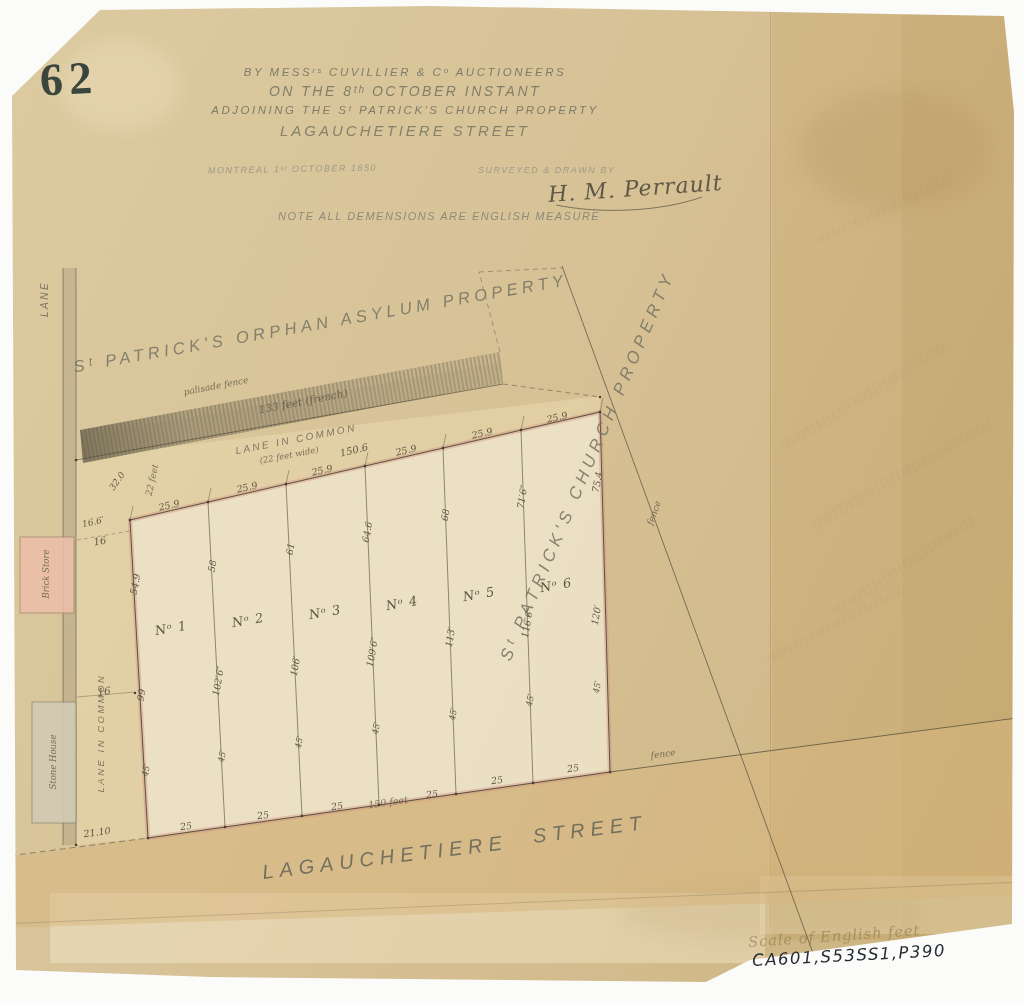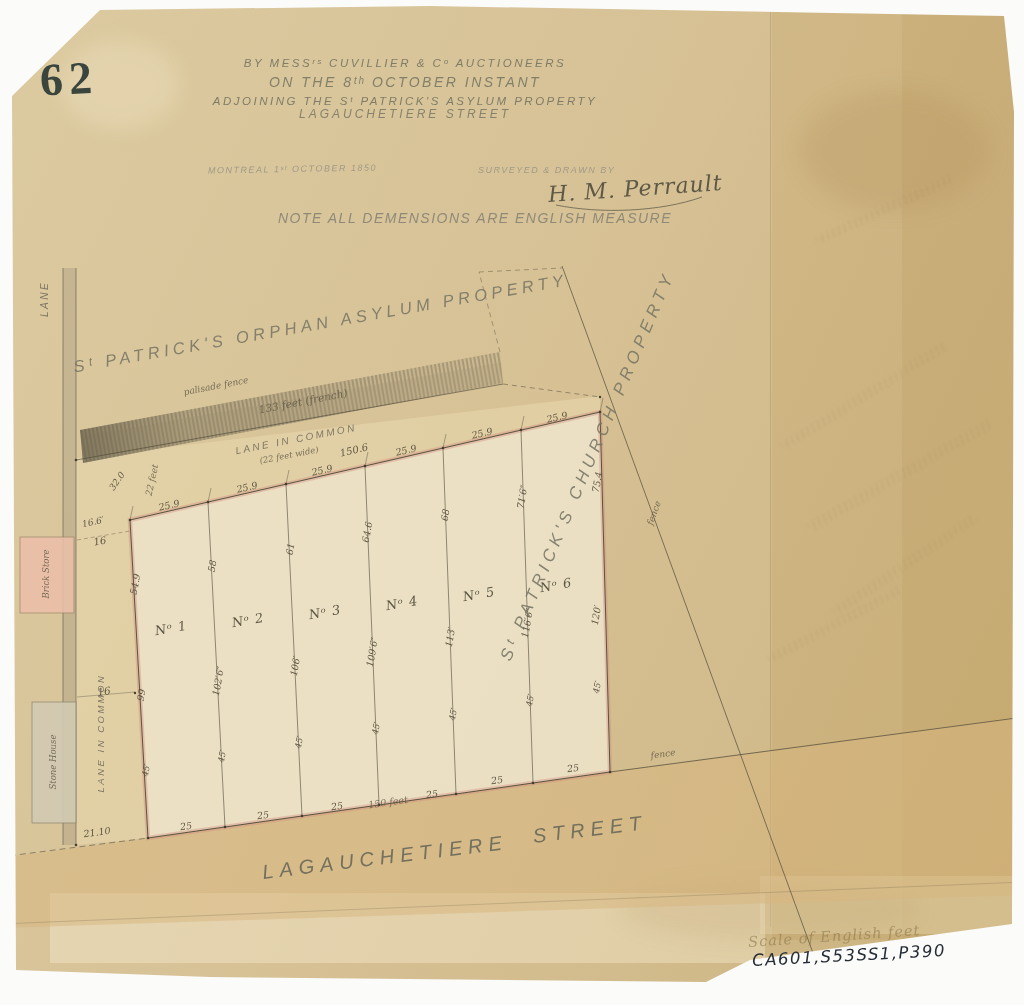--- a/index.html
+++ b/index.html
@@ -26,29 +26,29 @@
        color:#564f3d;font-family:"DejaVu Serif",serif;font-style:italic;opacity:.92;}
   .ann.caps{font-family:"Liberation Sans",sans-serif;letter-spacing:2.5px;color:#6e6858;opacity:.85;}
   .ann.script{color:#5d5744;opacity:.80;}
   .ann.lot{color:#55503e;letter-spacing:1px;opacity:.95;}
   .lbl{position:absolute;white-space:nowrap;}
   .pagenum{left:40px;top:52px;font-family:"Liberation Serif",serif;font-weight:600;font-size:46px;
            color:#3a453e;transform:rotate(-3deg);letter-spacing:6px;}
   .titleblock{left:165px;top:46px;width:480px;text-align:center;font-style:italic;}
   .titleblock div{white-space:nowrap;}
   .t1{font-size:19px;letter-spacing:5px;color:rgba(104,108,88,.92);text-shadow:0 0 1px rgba(104,108,88,.35);}
-  .t2{margin-top:11px;font-size:11.5px;letter-spacing:2.5px;color:rgba(110,112,94,.85);}
+  .t2{margin-top:20px;font-size:11.5px;letter-spacing:2.5px;color:rgba(110,112,94,.85);}
   .t3{margin-top:5px;font-size:14px;letter-spacing:2.5px;color:rgba(110,112,94,.82);}
   .t4{margin-top:5px;font-size:11.5px;letter-spacing:2.5px;color:rgba(110,112,94,.85);}
-  .t5{margin-top:0;font-size:12px;letter-spacing:3px;color:rgba(110,112,94,.78);}
+  .t5{margin-top:6px;font-size:15px;letter-spacing:3px;color:rgba(110,112,94,.78);}
   .dateline{left:208px;top:164px;font-size:9px;letter-spacing:1.5px;font-style:italic;color:#a09a86;transform:rotate(-1deg);}
   .surveyed{left:478px;top:165px;font-size:9px;letter-spacing:1.5px;font-style:italic;color:#a09a86;}
   .signature{left:548px;top:176px;font-family:"DejaVu Serif",serif;font-style:italic;font-size:22px;
              color:#5e5947;transform:rotate(-4deg);letter-spacing:1px;}
-  .noteline{left:278px;top:210px;width:270px;text-align:center;font-size:14px;letter-spacing:1.5px;
+  .noteline{left:278px;top:210px;width:270px;text-align:center;font-size:11px;letter-spacing:1.5px;
             font-style:italic;color:#8f8a78;}
   .asylum{left:70px;top:318px;width:455px;text-align:center;font-style:italic;font-size:16.5px;
           letter-spacing:4.5px;color:rgba(118,117,100,.88);transform:rotate(-10deg);}
   .church{left:368px;top:456px;width:440px;text-align:center;font-style:italic;font-size:17px;
           letter-spacing:5px;color:rgba(118,117,100,.88);transform:rotate(-67deg);}
   .street1{left:245px;top:846px;width:280px;text-align:center;font-style:italic;font-size:20px;
            letter-spacing:6px;color:#73705e;transform:rotate(-7deg);}
   .street2{left:500px;top:818px;width:180px;text-align:center;font-style:italic;font-size:20px;
            letter-spacing:6px;color:#73705e;transform:rotate(-7deg);}
   .scalenote{left:748px;top:928px;font-family:"DejaVu Serif",serif;font-style:italic;font-size:14.5px;
@@ -225,21 +225,21 @@
         <div class="ann " style="left: 97px; top: 832px; font-size: 9.5px; transform: translate(-50%, -50%) rotate(-8deg);">21.10</div>
         <div class="ann script" style="left: 654px; top: 513px; font-size: 9px; transform: translate(-50%, -50%) rotate(-70deg);">fence</div>
         <div class="ann script" style="left: 663px; top: 754px; font-size: 9px; transform: translate(-50%, -50%) rotate(-8deg);">fence</div>
       </div>
 
     <div class="lbl pagenum">62</div>
 
     <div class="lbl titleblock">
       <div class="t2">BY MESSʳˢ CUVILLIER &amp; Cᵒ AUCTIONEERS</div>
       <div class="t3">ON THE 8ᵗʰ OCTOBER INSTANT</div>
-      <div class="t4">ADJOINING THE Sᵗ PATRICK'S ASYLUM PROPERTY</div>
+      <div class="t4">ADJOINING THE Sᵗ PATRICK'S CHURCH PROPERTY</div>
       <div class="t5">LAGAUCHETIERE STREET</div>
     </div>
 
     <div class="lbl dateline">MONTREAL 1ˢᵗ OCTOBER 1850</div>
     <div class="lbl surveyed">SURVEYED &amp; DRAWN BY</div>
     <div class="lbl signature">H. M. Perrault</div>
     <div class="lbl noteline">NOTE ALL DEMENSIONS ARE ENGLISH MEASURE</div>
 
     <div class="lbl asylum">Sᵗ PATRICK'S ORPHAN ASYLUM PROPERTY</div>
     <div class="lbl church">Sᵗ PATRICK'S CHURCH PROPERTY</div>

